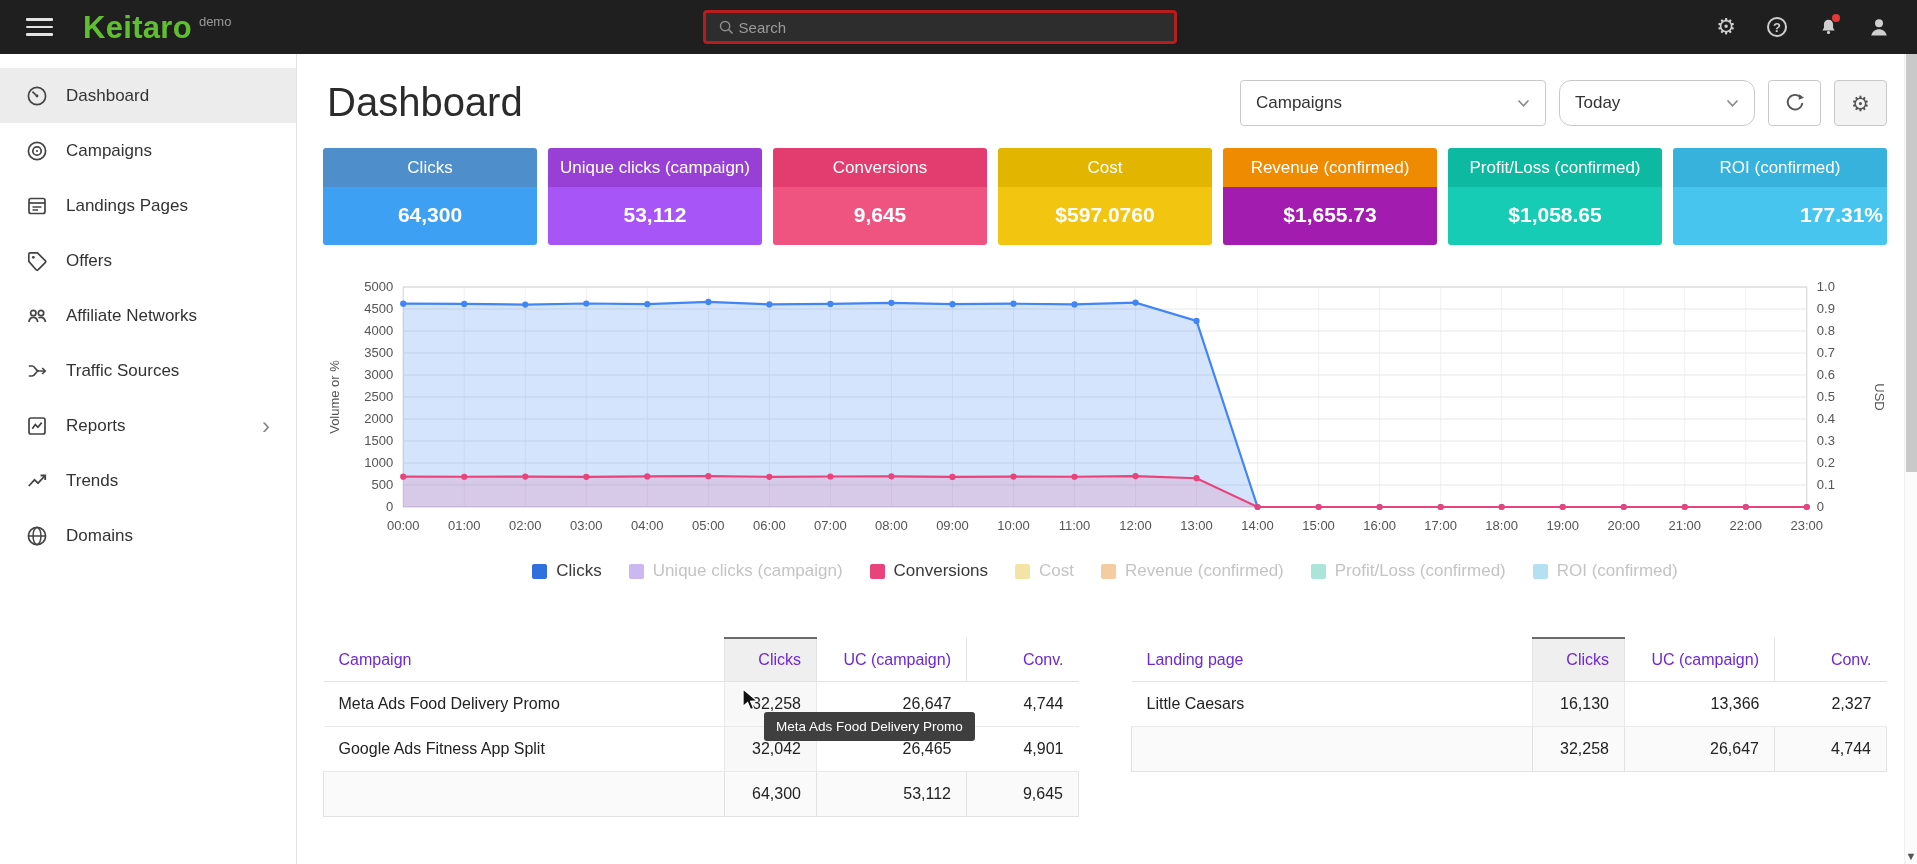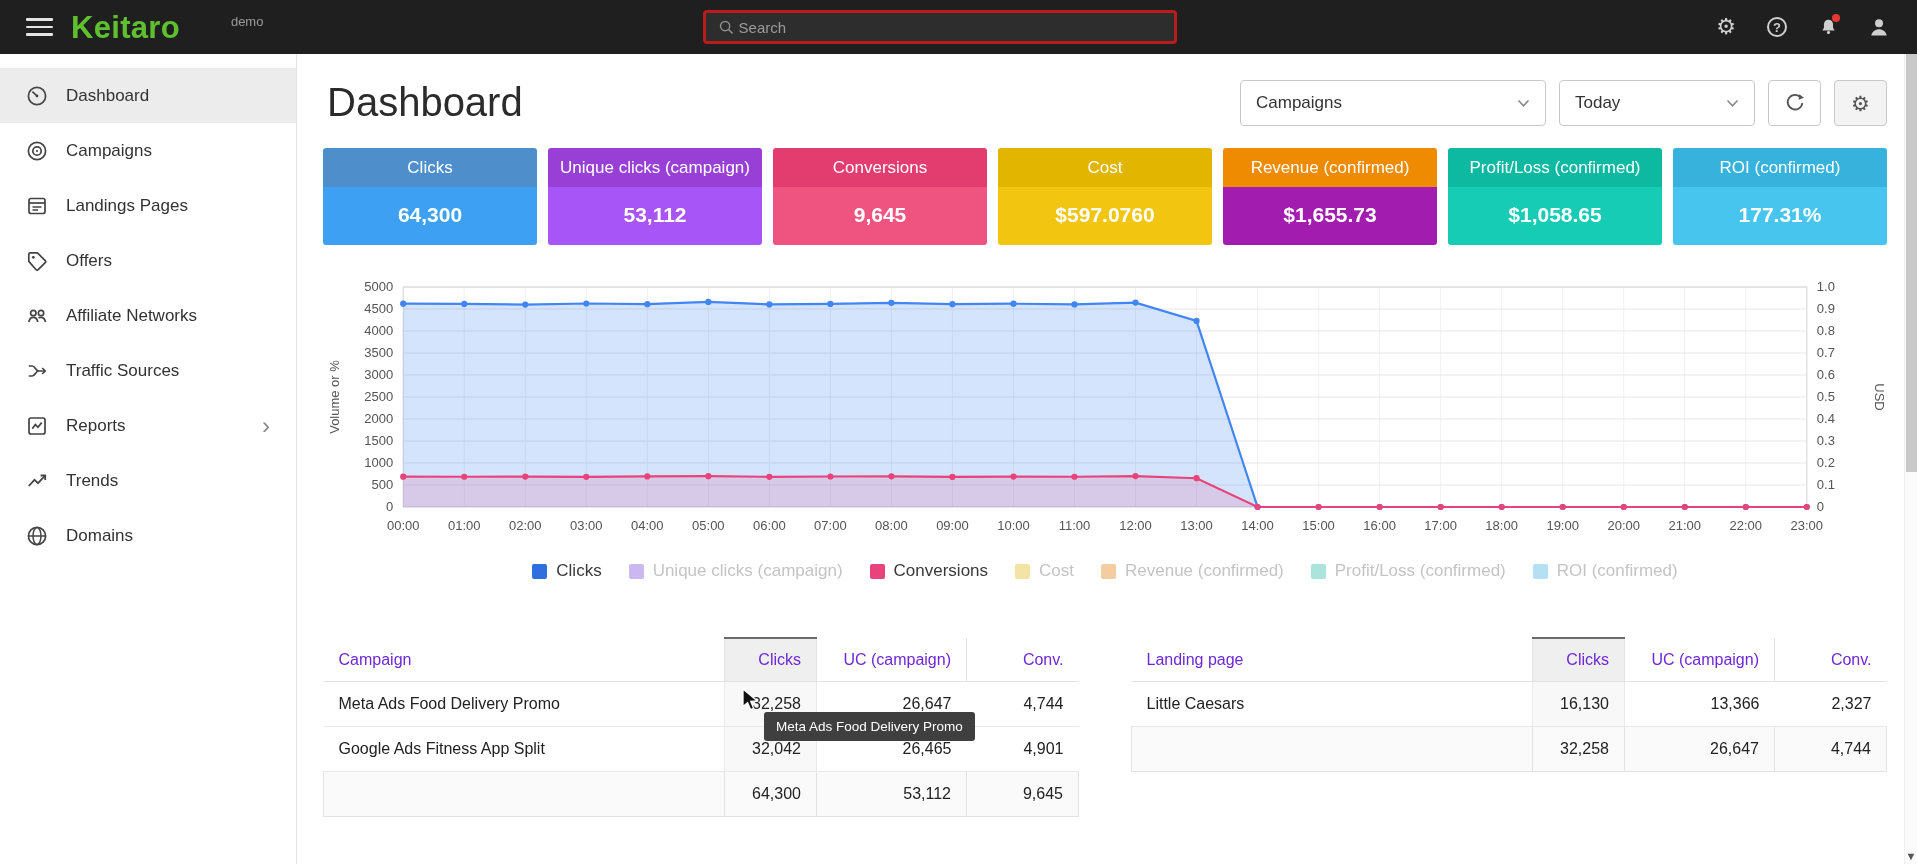--- a/index.html
+++ b/index.html
@@ -6,21 +6,21 @@
   html,body { margin:0; padding:0; }
   body {
     width:1917px; height:864px; overflow:hidden; background:#fff;
     font-family:"Liberation Sans", sans-serif; position:relative; color:#222;
   }
 
   
   .topbar { height:54px; background:#1f1f1f; display:flex; align-items:center; padding:0 26px; position:relative; }
   .hamburger { width:27px; display:flex; flex-direction:column; gap:5px; cursor:pointer; }
   .hamburger span { height:2.6px; background:#e3e3e3; border-radius:1px; }
-  .logo-wrap { display:flex; align-items:flex-start; margin-left:18px;gap:44px; }
+  .logo-wrap { display:flex; align-items:flex-start; margin-left:30px; }
   .logo { color:#5fc02f; font-size:31px; font-weight:800; letter-spacing:.3px; line-height:1; }
   .logo-badge { color:#9a9a9a; font-size:13px; margin-left:7px; margin-top:2px;text-align:right; }
   .search-wrap { position:absolute; left:50%; top:10px; transform:translateX(-54%); width:474px; }
   .search { display:flex; align-items:center; gap:2px; background:#2d2d2d; border:3px solid #b91c1c; border-radius:4px; height:34px; padding:0 12px; }
   .search input { flex:1; background:transparent; border:none; outline:none; color:#ddd; font-size:15px; }
   .search input::placeholder { color:#9b9b9b; }
   .topbar-right { margin-left:auto; display:flex; align-items:center; gap:27px; }
   .tb-icon { width:24px; height:24px; display:flex; align-items:center; justify-content:center; cursor:pointer; color:#cfcfcf; }
   .gear-glyph { font-size:22px; color:#cfcfcf; line-height:1; }
   .help-circle { width:20px; height:20px; border:2px solid #cfcfcf; border-radius:50%; display:flex; align-items:center; justify-content:center; font-size:13px; font-weight:700; color:#cfcfcf; }
@@ -36,21 +36,21 @@
   .side-item .chev { margin-left:auto; margin-right:16px; color:#8a8a8a; font-size:24px; line-height:1; }
 
   .main { flex:1; padding:18px 30px 0 26px; position:relative; }
 
   
   .header-row { display:flex; align-items:flex-start; }
   .page-title { font-size:40px; font-weight:400; color:#2b2b2b; margin:8px 0 0 4px; }
   .controls { margin-left:auto; display:flex; gap:13px; margin-top:8px; }
   .select { height:46px; border:1px solid #c9c9c9; border-radius:4px; display:flex; align-items:center; justify-content:space-between; padding:0 15px; font-size:17px; color:#333; background:#fff; cursor:pointer; }
   .select.campaigns { width:306px; }
-  .select.date { width:196px; }
+  .select.date { width:196px;border-radius:12px; }
   .icon-btn { width:53px; height:46px; border:1px solid #c9c9c9; border-radius:4px; display:flex; align-items:center; justify-content:center; background:#fff; cursor:pointer; }
   .icon-btn.settings { background:#f3f3f3; }
   .icon-btn .gear-glyph { color:#555; font-size:21px; }
 
   
   .cards { display:flex; gap:11px; margin-top:22px; }
   .card { flex:1; border-radius:3px; overflow:hidden; color:#fff; text-align:center; cursor:pointer; }
   .card-header { padding:10px 4px 9px; font-size:17px; }
   .card-body { padding:16px 4px 18px; font-size:21px; font-weight:700; }
 
@@ -273,21 +273,21 @@
       <div class="card">
         <div class="card-header" style="background: rgb(239, 139, 0);">Revenue (confirmed)</div>
         <div class="card-body" style="background: #a21caf;">$1,655.73</div>
       </div>
       <div class="card">
         <div class="card-header" style="background: rgb(14, 185, 162);">Profit/Loss (confirmed)</div>
         <div class="card-body" style="background: rgb(23, 204, 180);">$1,058.65</div>
       </div>
       <div class="card">
         <div class="card-header" style="background: rgb(54, 178, 220);">ROI (confirmed)</div>
-        <div class="card-body" style="background: rgb(71, 197, 238);">177.31%</div>
+        <div class="card-body" style="background: rgb(71, 197, 238); text-align: right;">177.31%</div>
       </div>
     </div>
 
     <div class="chart-wrap">
       <svg id="chart-svg" viewBox="0 0 1560 272" preserveAspectRatio="none">
           <line x1="80" y1="12" x2="80" y2="232" stroke="#f1f1f1"></line>
           <line x1="140.8695652173913" y1="12" x2="140.8695652173913" y2="232" stroke="#f1f1f1"></line>
           <line x1="201.73913043478262" y1="12" x2="201.73913043478262" y2="232" stroke="#f1f1f1"></line>
           <line x1="262.6086956521739" y1="12" x2="262.6086956521739" y2="232" stroke="#f1f1f1"></line>
           <line x1="323.47826086956525" y1="12" x2="323.47826086956525" y2="232" stroke="#f1f1f1"></line>

